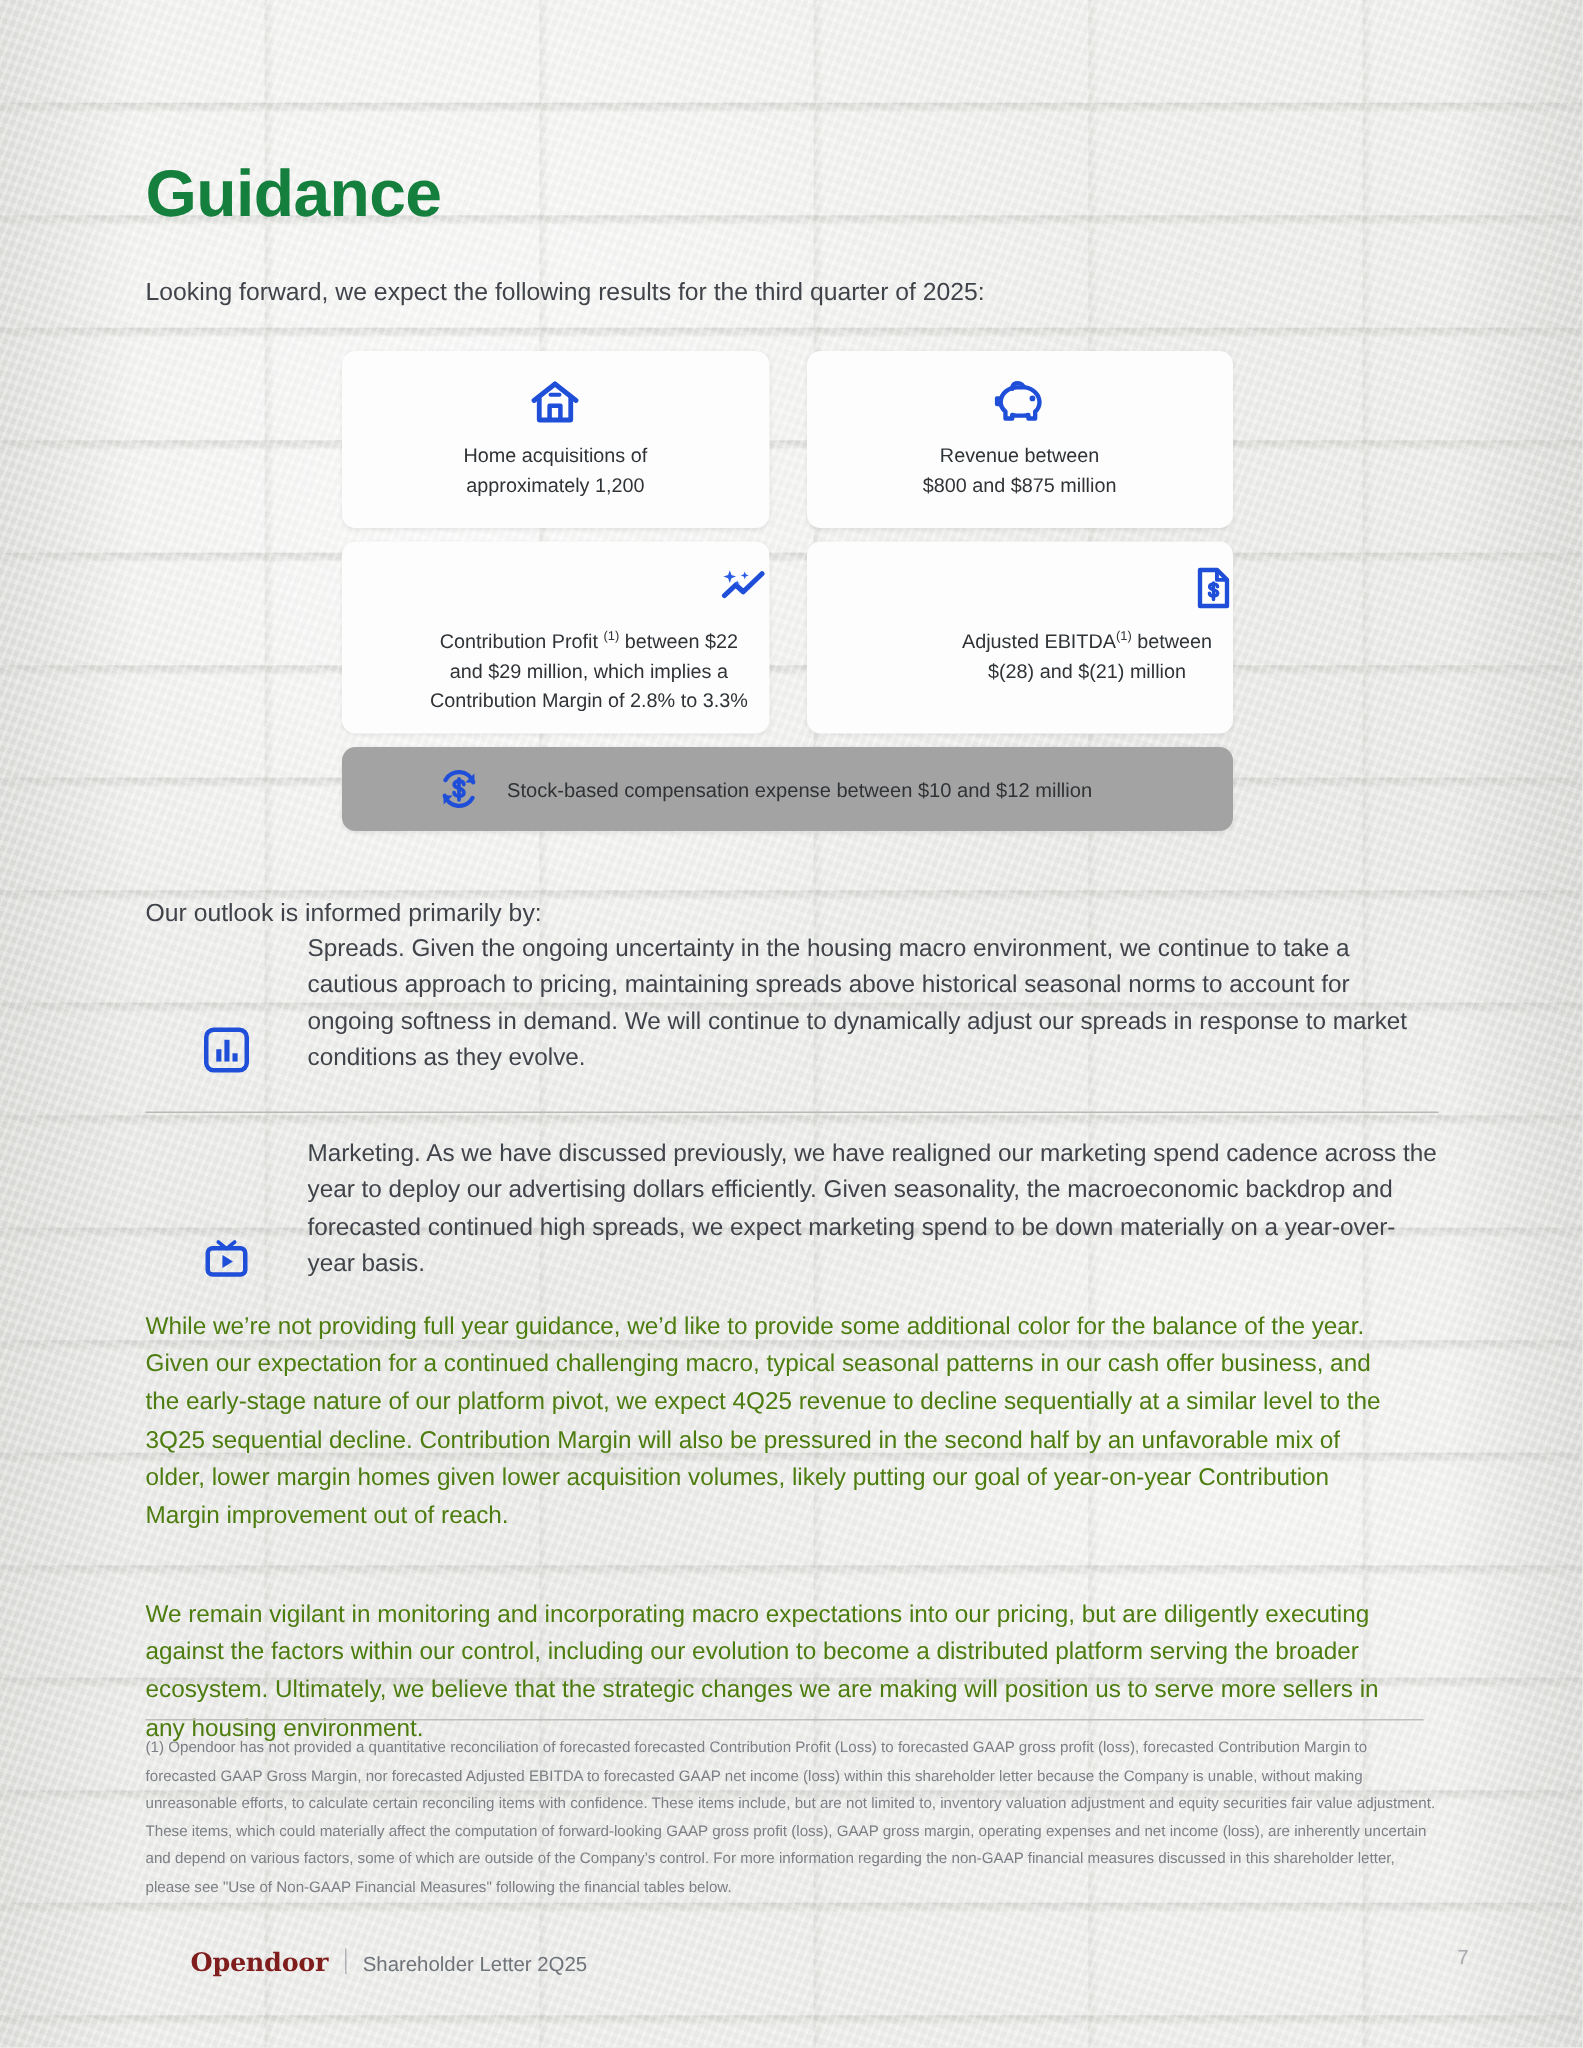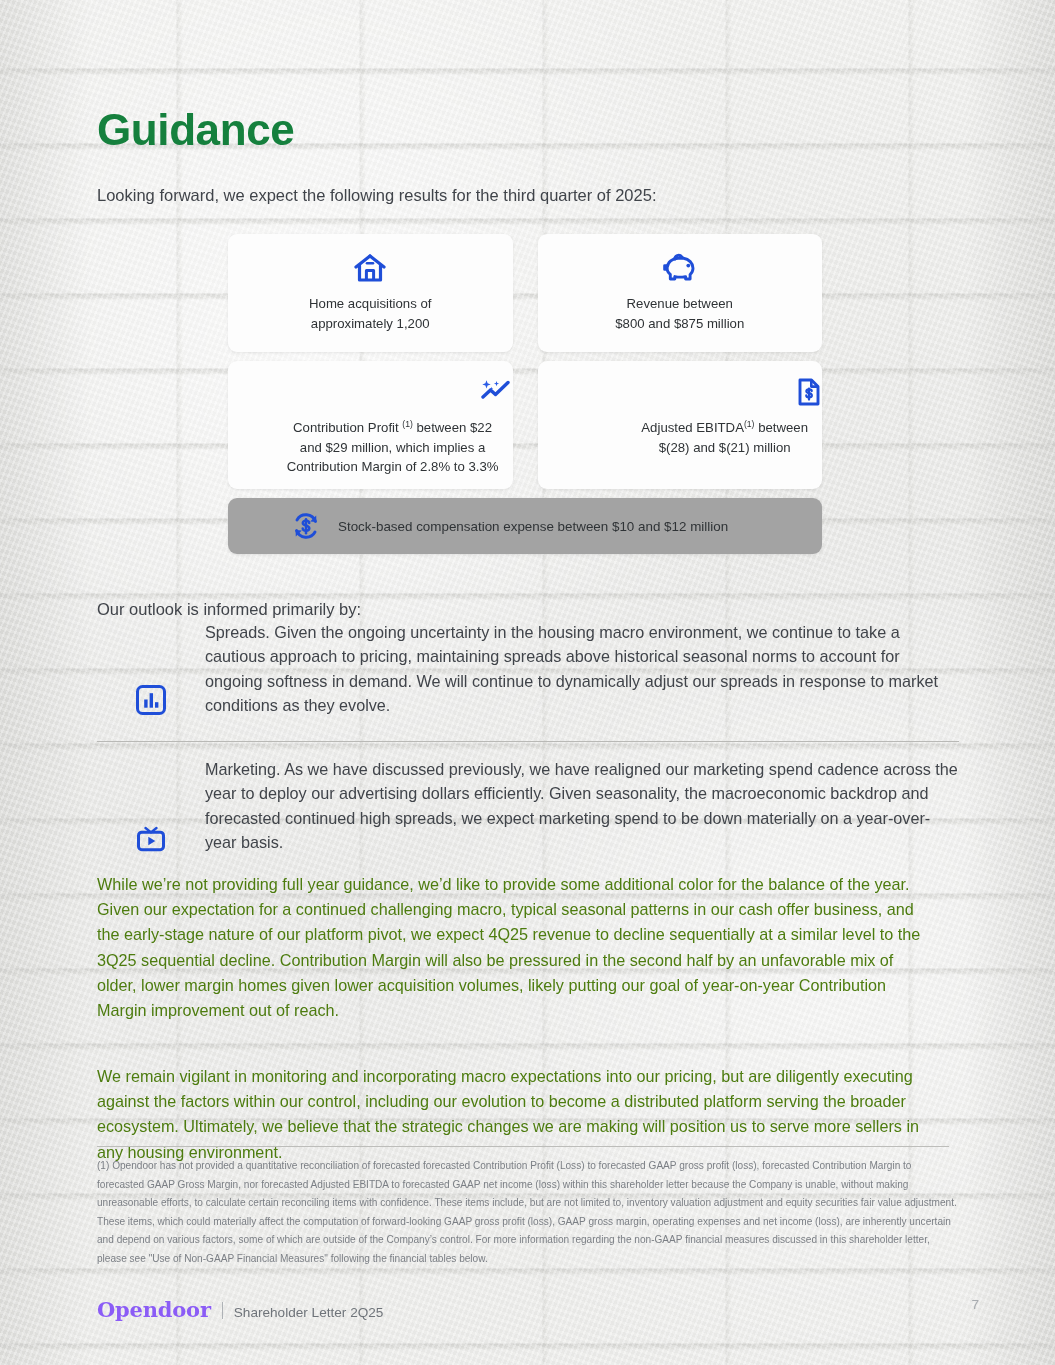--- a/index.html
+++ b/index.html
@@ -180,23 +180,24 @@
     line-height: 18.5px;
     color: #7b7f85;
     text-align: left;
   }
 
   
   .footer { position: absolute; left: 97px; top: 1297px; display: flex; align-items: baseline; gap: 11px; }
   .logo {
     font-family: "DejaVu Serif", serif;
     font-weight: bold;
-    font-size: 21px;
-    color: #8b5cf6;
+    font-size: 17px;
+    color: #7f1d1d;
     letter-spacing: -0.2px;
+    margin-left: 30px;
   }
   .divider-bar { width: 1px; height: 17px; background: #aeb2b6; transform: translateY(2px); }
   .footer-label { font-size: 13.6px; color: #6f747a; }
   .page-num {
     position: absolute;
     right: 76px; top: 1297px;
     font-size: 13.6px;
     color: #a8acb0;
   }
 

